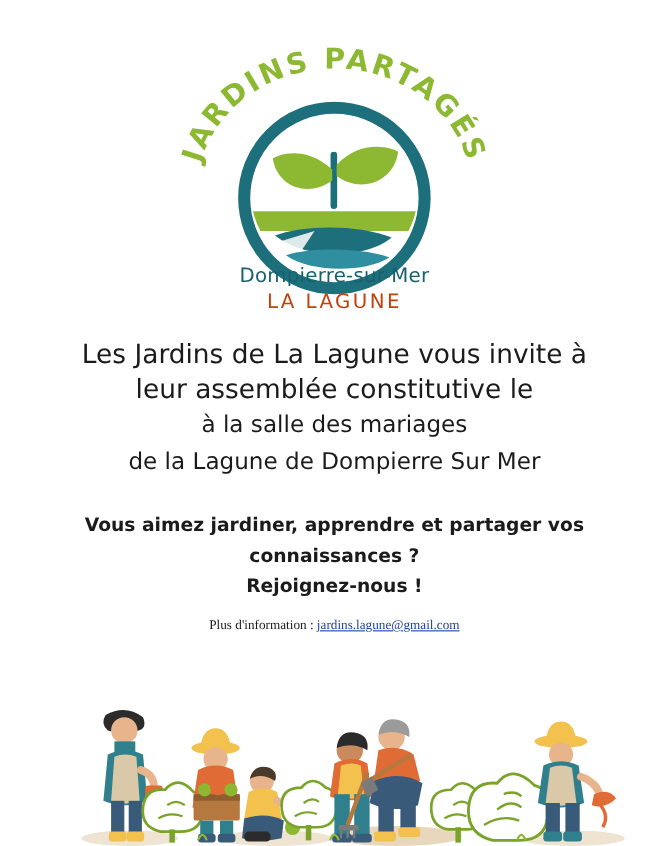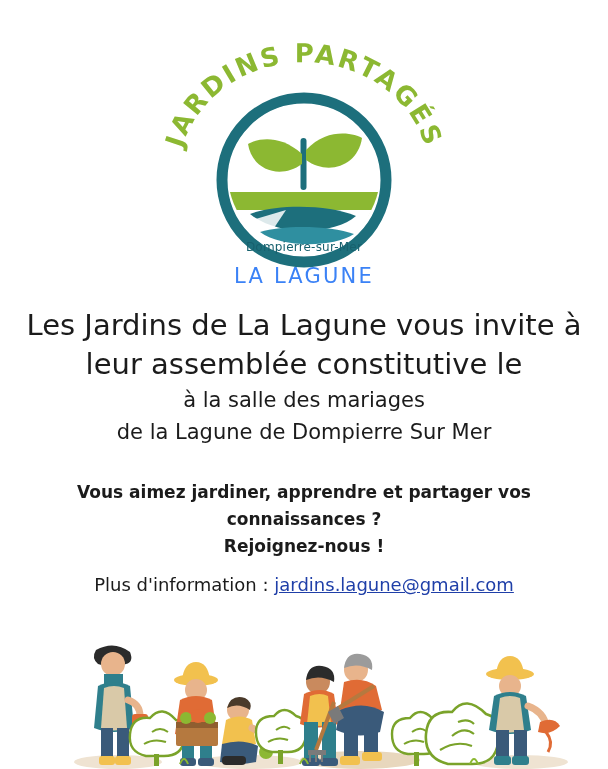--- a/index.html
+++ b/index.html
@@ -43,46 +43,46 @@
     left: 62px;
     width: 176px;
     height: 176px;
   }
   .logo-town {
     position: absolute;
     left: 0;
     right: 0;
     top: 222px;
     text-align: center;
-    font-size: 12px;
+    font-size: 18px;
     color: #17616e;
     font-family: "DejaVu Sans", sans-serif;
     letter-spacing: .2px;
   }
   .logo-sub {
     position: absolute;
     left: 0;
     right: 0;
     top: 246px;
     text-align: center;
-    font-size: 21px;
-    color: #3b82f6;
+    font-size: 18px;
+    color: #c2410c;
     letter-spacing: 2.2px;
   }
 
   
   .headline {
     margin-top: 18px;
     width: 560px;
     text-align: center;
     line-height: 1.34;
   }
   .headline .l1,
   .headline .l2 {
-    font-size: 29px;
+    font-size: 24px;
     color: #1b1b1b;
     display: block;
   }
   .headline .date {
     display: block;
     font-size: 25.5px;
     font-weight: bold;
     color: #111111;
     margin-top: 14px;
     margin-bottom: 12px;
@@ -103,23 +103,24 @@
   .small-block .q1,
   .small-block .q2 {
     display: block;
     font-size: 17px;
     font-weight: bold;
     color: #1b1b1b;
     line-height: 1.6;
   }
   .contact {
     margin-top: 14px;
-    font-size: 18px;
+    font-size: 12px;
     color: #1b1b1b;
     text-align: center;
+    font-family: Liberation Serif, serif;
   }
   .contact a {
     color: #1f3fa8;
     text-decoration: underline;
   }
 
   
   .illustration {
     position: absolute;
     left: 0;

